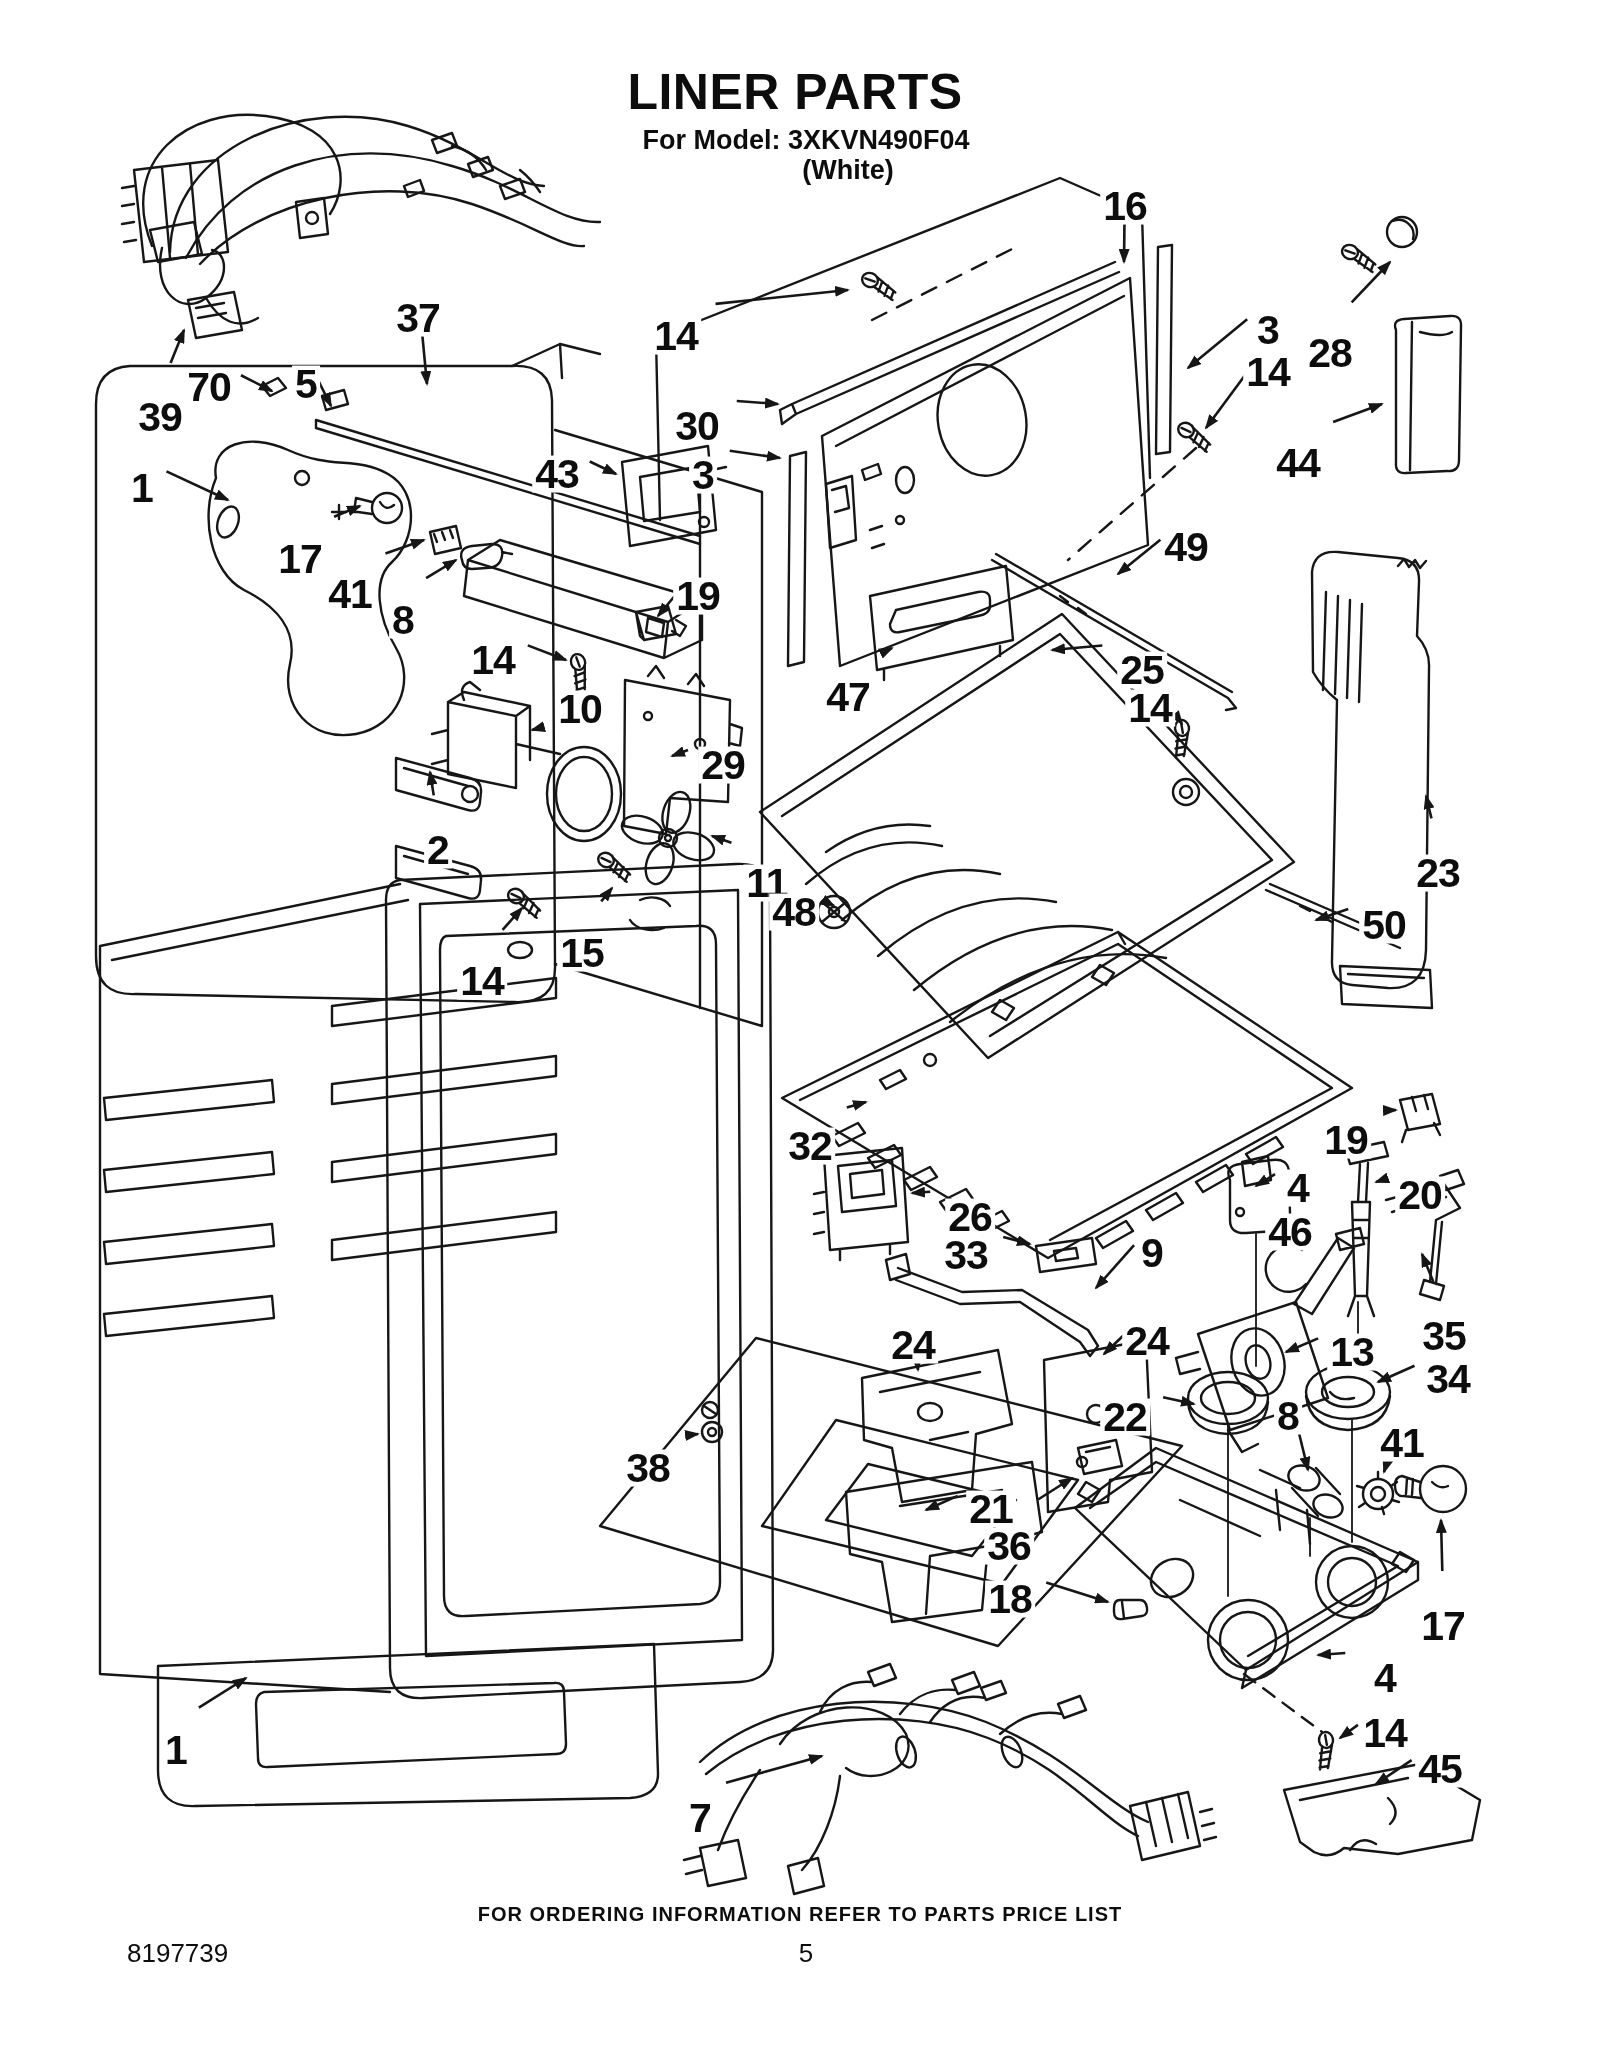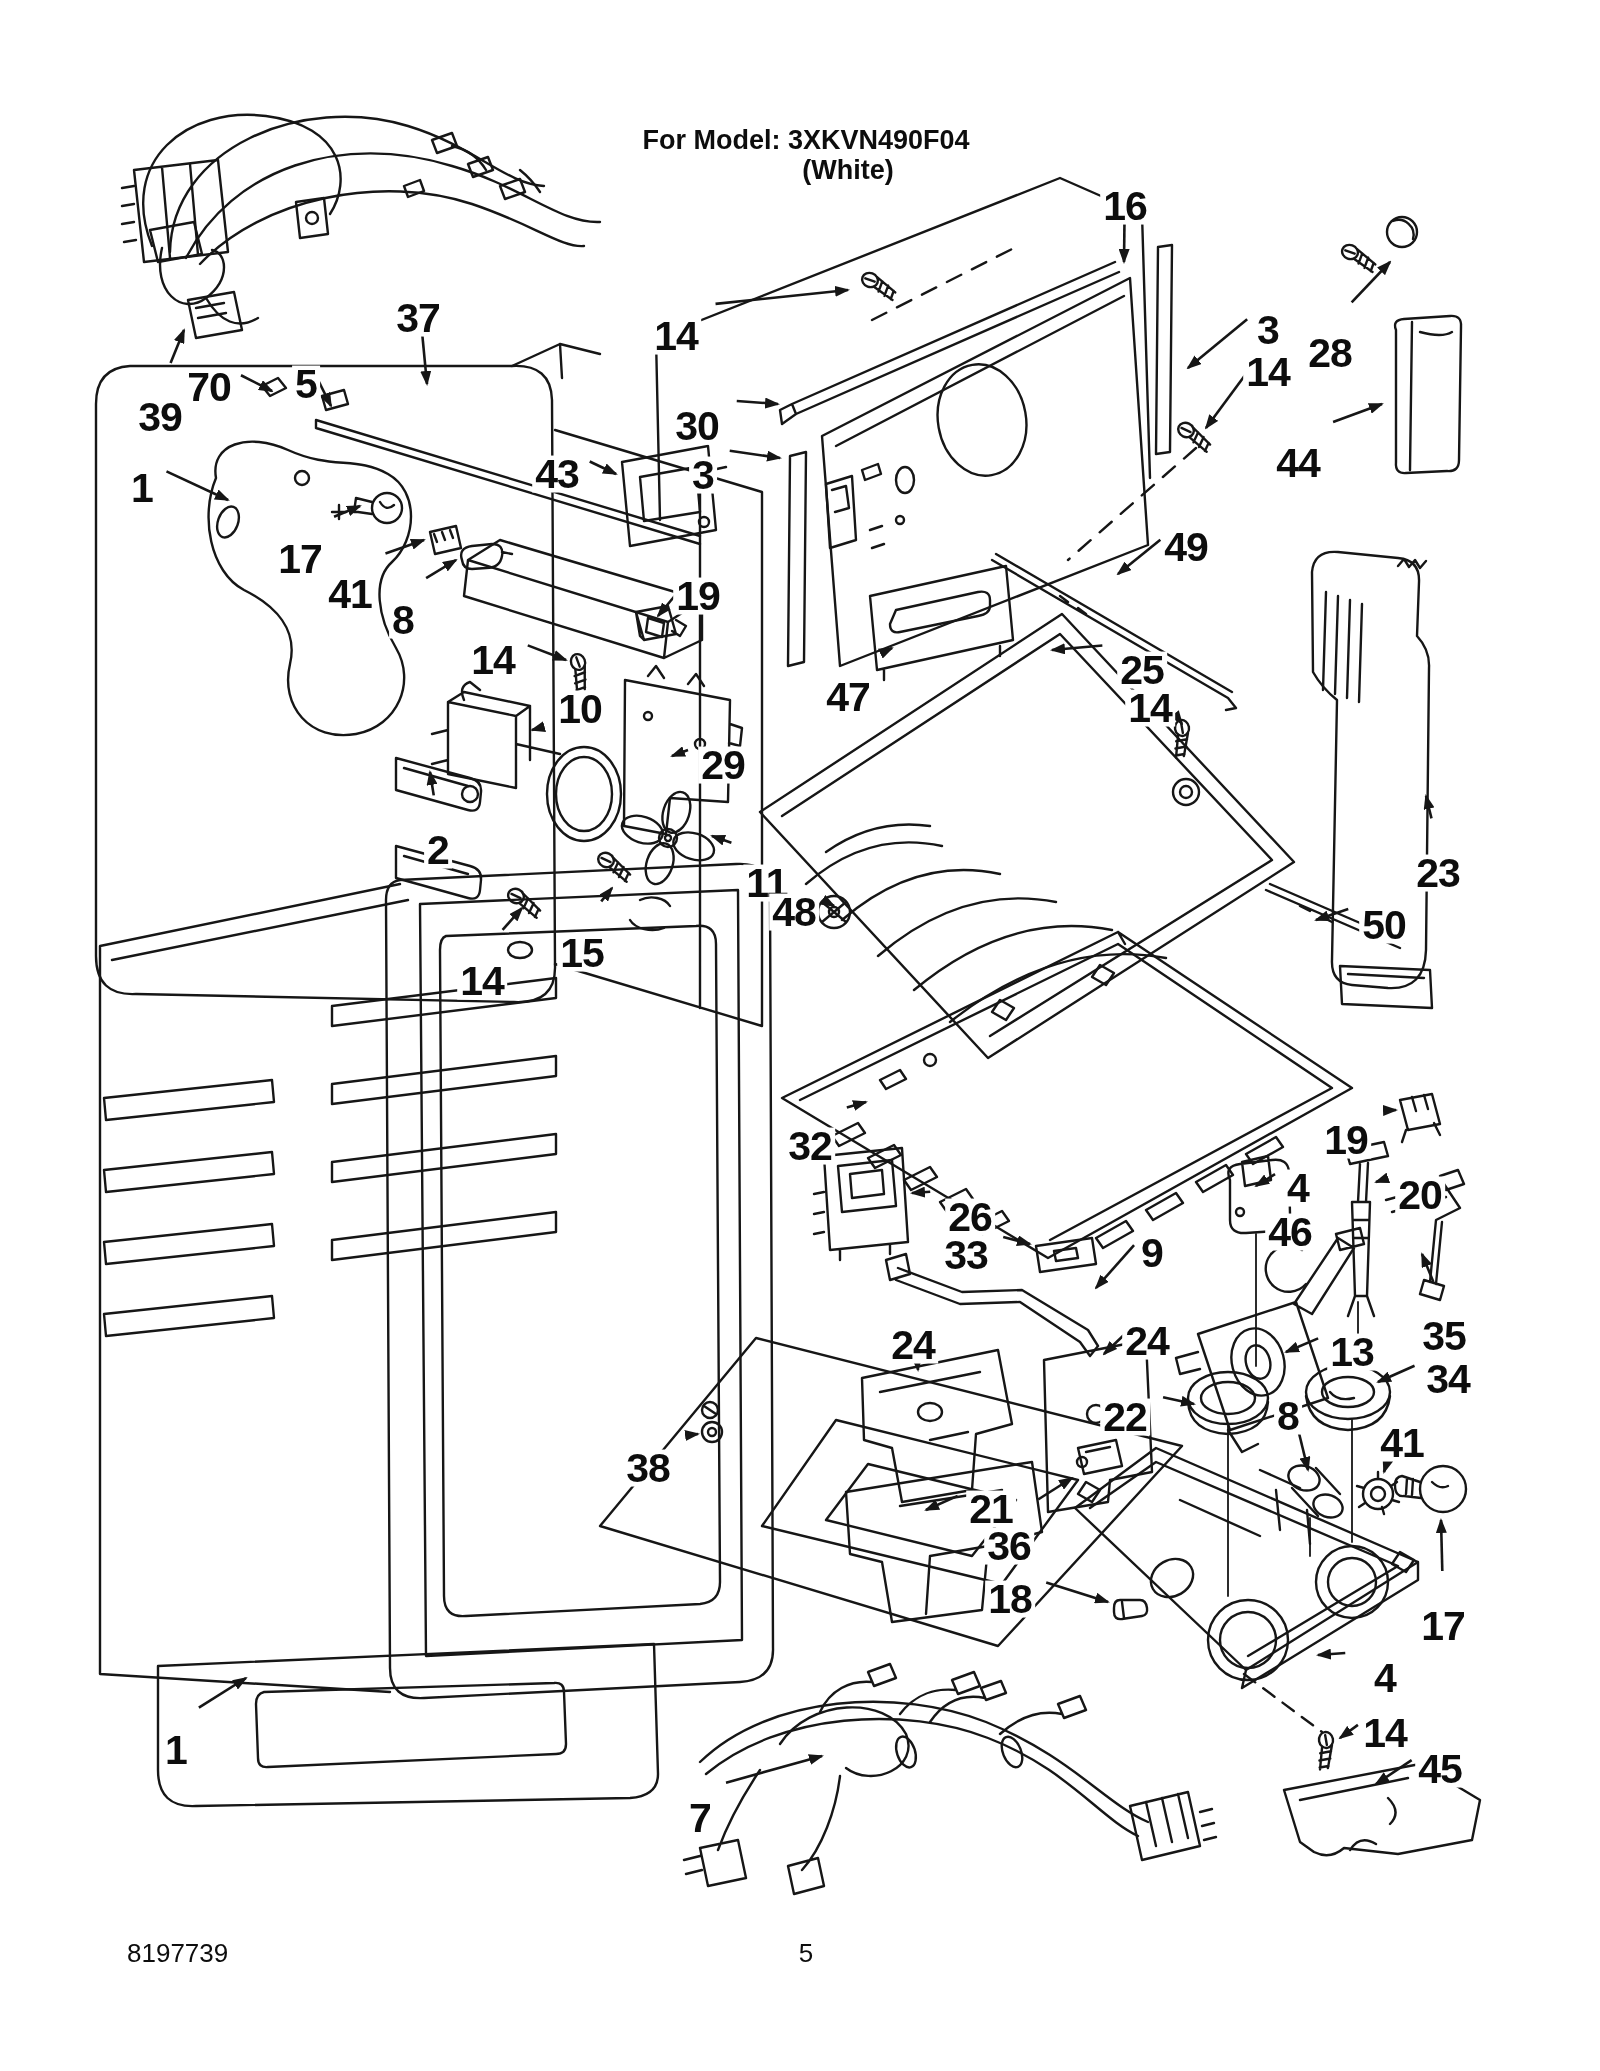--- a/index.html
+++ b/index.html
@@ -394,18 +394,20 @@
       <div class="callout" style="left: 1009px; top: 1518px;">36</div>
       <div class="callout" style="left: 1010px; top: 1571px;">18</div>
       <div class="callout" style="left: 1443px; top: 1598px;">17</div>
       <div class="callout" style="left: 1385px; top: 1650px;">4</div>
       <div class="callout" style="left: 1385px; top: 1705px;">14</div>
       <div class="callout" style="left: 176px; top: 1722px;">1</div>
       <div class="callout" style="left: 1440px; top: 1741px;">45</div>
       <div class="callout" style="left: 700px; top: 1790px;">7</div>
     </div>
 
+  <div class="hdr hdr-title" style="left:795px;top:92px">LINER PARTS</div>
   <div class="hdr hdr-model" style="left:806px;top:140px">For Model: 3XKVN490F04</div>
   <div class="hdr hdr-color" style="left:848px;top:170px">(White)</div>
 
+  <div class="ftr-note" style="left:800px;top:1914px">FOR ORDERING INFORMATION REFER TO PARTS PRICE LIST</div>
   <div class="ftr-doc" style="left:127px;top:1938px">8197739</div>
   <div class="ftr-page" style="left:806px;top:1953px">5</div>
 </div>
 
 </body></html>

